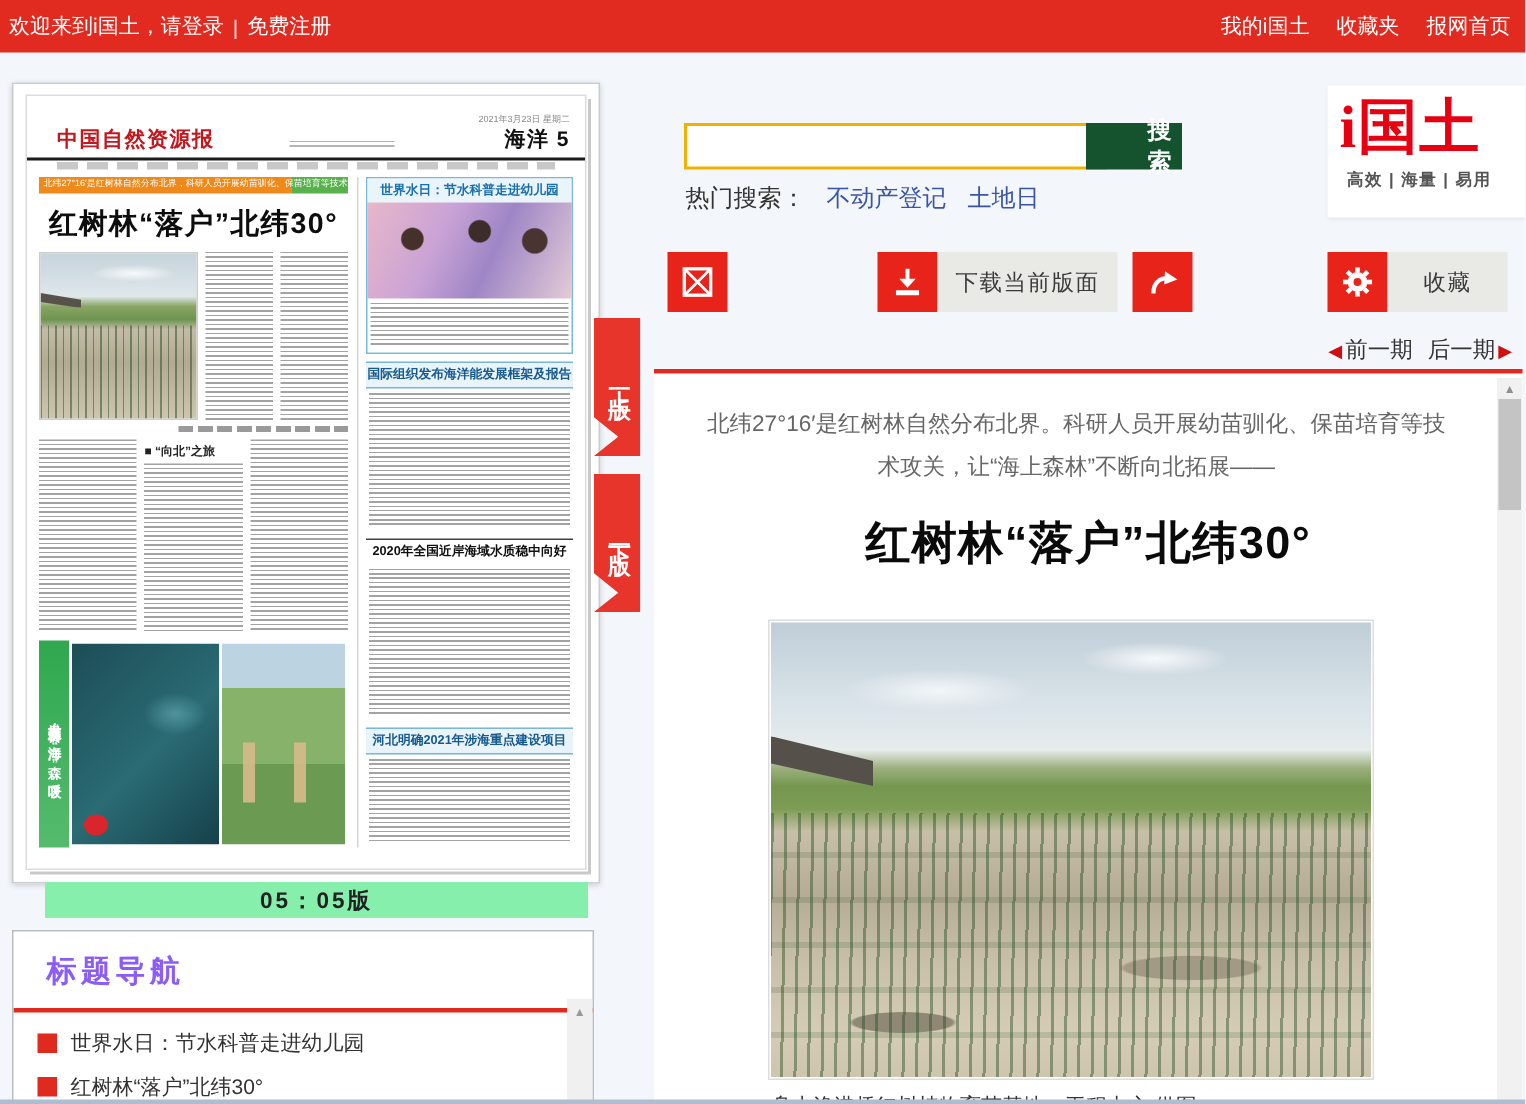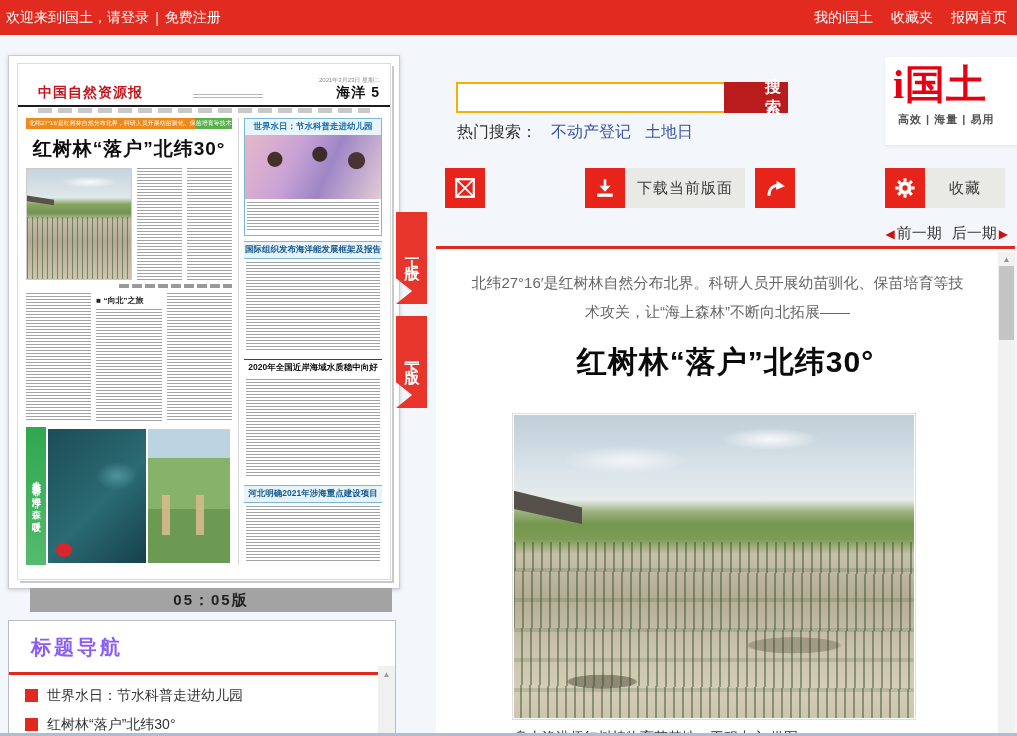--- a/index.html
+++ b/index.html
@@ -72,37 +72,37 @@
 
   
   .ver-tab{position:absolute;width:31px;height:92px;background:#e8352c;color:#fff;cursor:pointer;
     writing-mode:vertical-rl;text-orientation:upright;font-size:15px;font-weight:bold;letter-spacing:3px;
     display:flex;align-items:center;justify-content:center;padding-bottom:12px;box-sizing:border-box;
     clip-path:polygon(0 0,100% 0,100% 100%,0 100%,52% 86%,0 72%);}
   .tab-prev{left:396px;top:212px;}
   .tab-next{left:396px;top:316px;}
 
   
-  .page-label{position:absolute;left:30px;top:588px;width:362px;height:24px;background:#a3a3a3;
+  .page-label{position:absolute;left:30px;top:588px;width:362px;height:24px;background:#86efac;
     display:flex;align-items:center;justify-content:center;font-size:15px;font-weight:bold;color:#222;letter-spacing:2px;}
 
   
   .nav-box{position:absolute;left:8px;top:620px;width:386px;height:116px;background:#fff;border:1px solid #b9bdc2;overflow:hidden;}
   .nav-title{margin:13px 0 0 22px;font-size:20px;font-weight:bold;color:#8b5cf6;letter-spacing:3px;}
   .nav-rule{height:3px;background:#e0291f;margin-top:11px;}
   .nav-list{padding:6px 0 0 16px;}
   .nav-item{display:flex;align-items:center;height:29px;font-size:14px;color:#333;gap:9px;cursor:pointer;}
   .nav-bullet{width:13px;height:13px;background:#e0291f;flex:0 0 13px;}
   .nav-scroll{position:absolute;right:0;top:45px;bottom:0;width:17px;background:#f0f0f0;}
   .nav-scroll .arr{display:block;text-align:center;color:#999;font-size:8px;margin-top:4px;cursor:pointer;}
 
   
   .search-input{position:absolute;left:456px;top:82px;width:262px;height:27px;border:2px solid #f3b000;
     font-size:15px;padding:0 8px;outline:none;background:#fff;}
-  .search-btn{position:absolute;left:724px;top:82px;width:64px;height:31px;background:#b91c1c;border:none;
+  .search-btn{position:absolute;left:724px;top:82px;width:64px;height:31px;background:#14532d;border:none;
     color:#fff;font-size:16px;letter-spacing:4px;cursor:pointer;font-weight:bold;display:flex;align-items:center;justify-content:center;padding-left:44px;}
   .hot-row{position:absolute;left:457px;top:122px;font-size:16px;color:#333;display:flex;gap:14px;}
   .hot-row a{color:#3a55a5;text-decoration:none;cursor:pointer;}
 
   .logo-card{position:absolute;left:885px;top:57px;width:132px;height:88px;background:#fff;box-shadow:0 1px 3px rgba(0,0,0,.08);cursor:pointer;}
   .logo-text{font-family:"Liberation Serif",serif;font-weight:900;font-size:40px;color:#e60012;line-height:1;margin:8px 0 0 8px;letter-spacing:1px;}
   .logo-slogan{font-size:11px;font-weight:bold;color:#555;margin:7px 0 0 13px;letter-spacing:1px;}
 
   .tb-btn{position:absolute;top:168px;height:40px;display:flex;cursor:pointer;}
   .tb-icon{width:40px;height:40px;background:#e8231a;display:flex;align-items:center;justify-content:center;flex:0 0 40px;}

